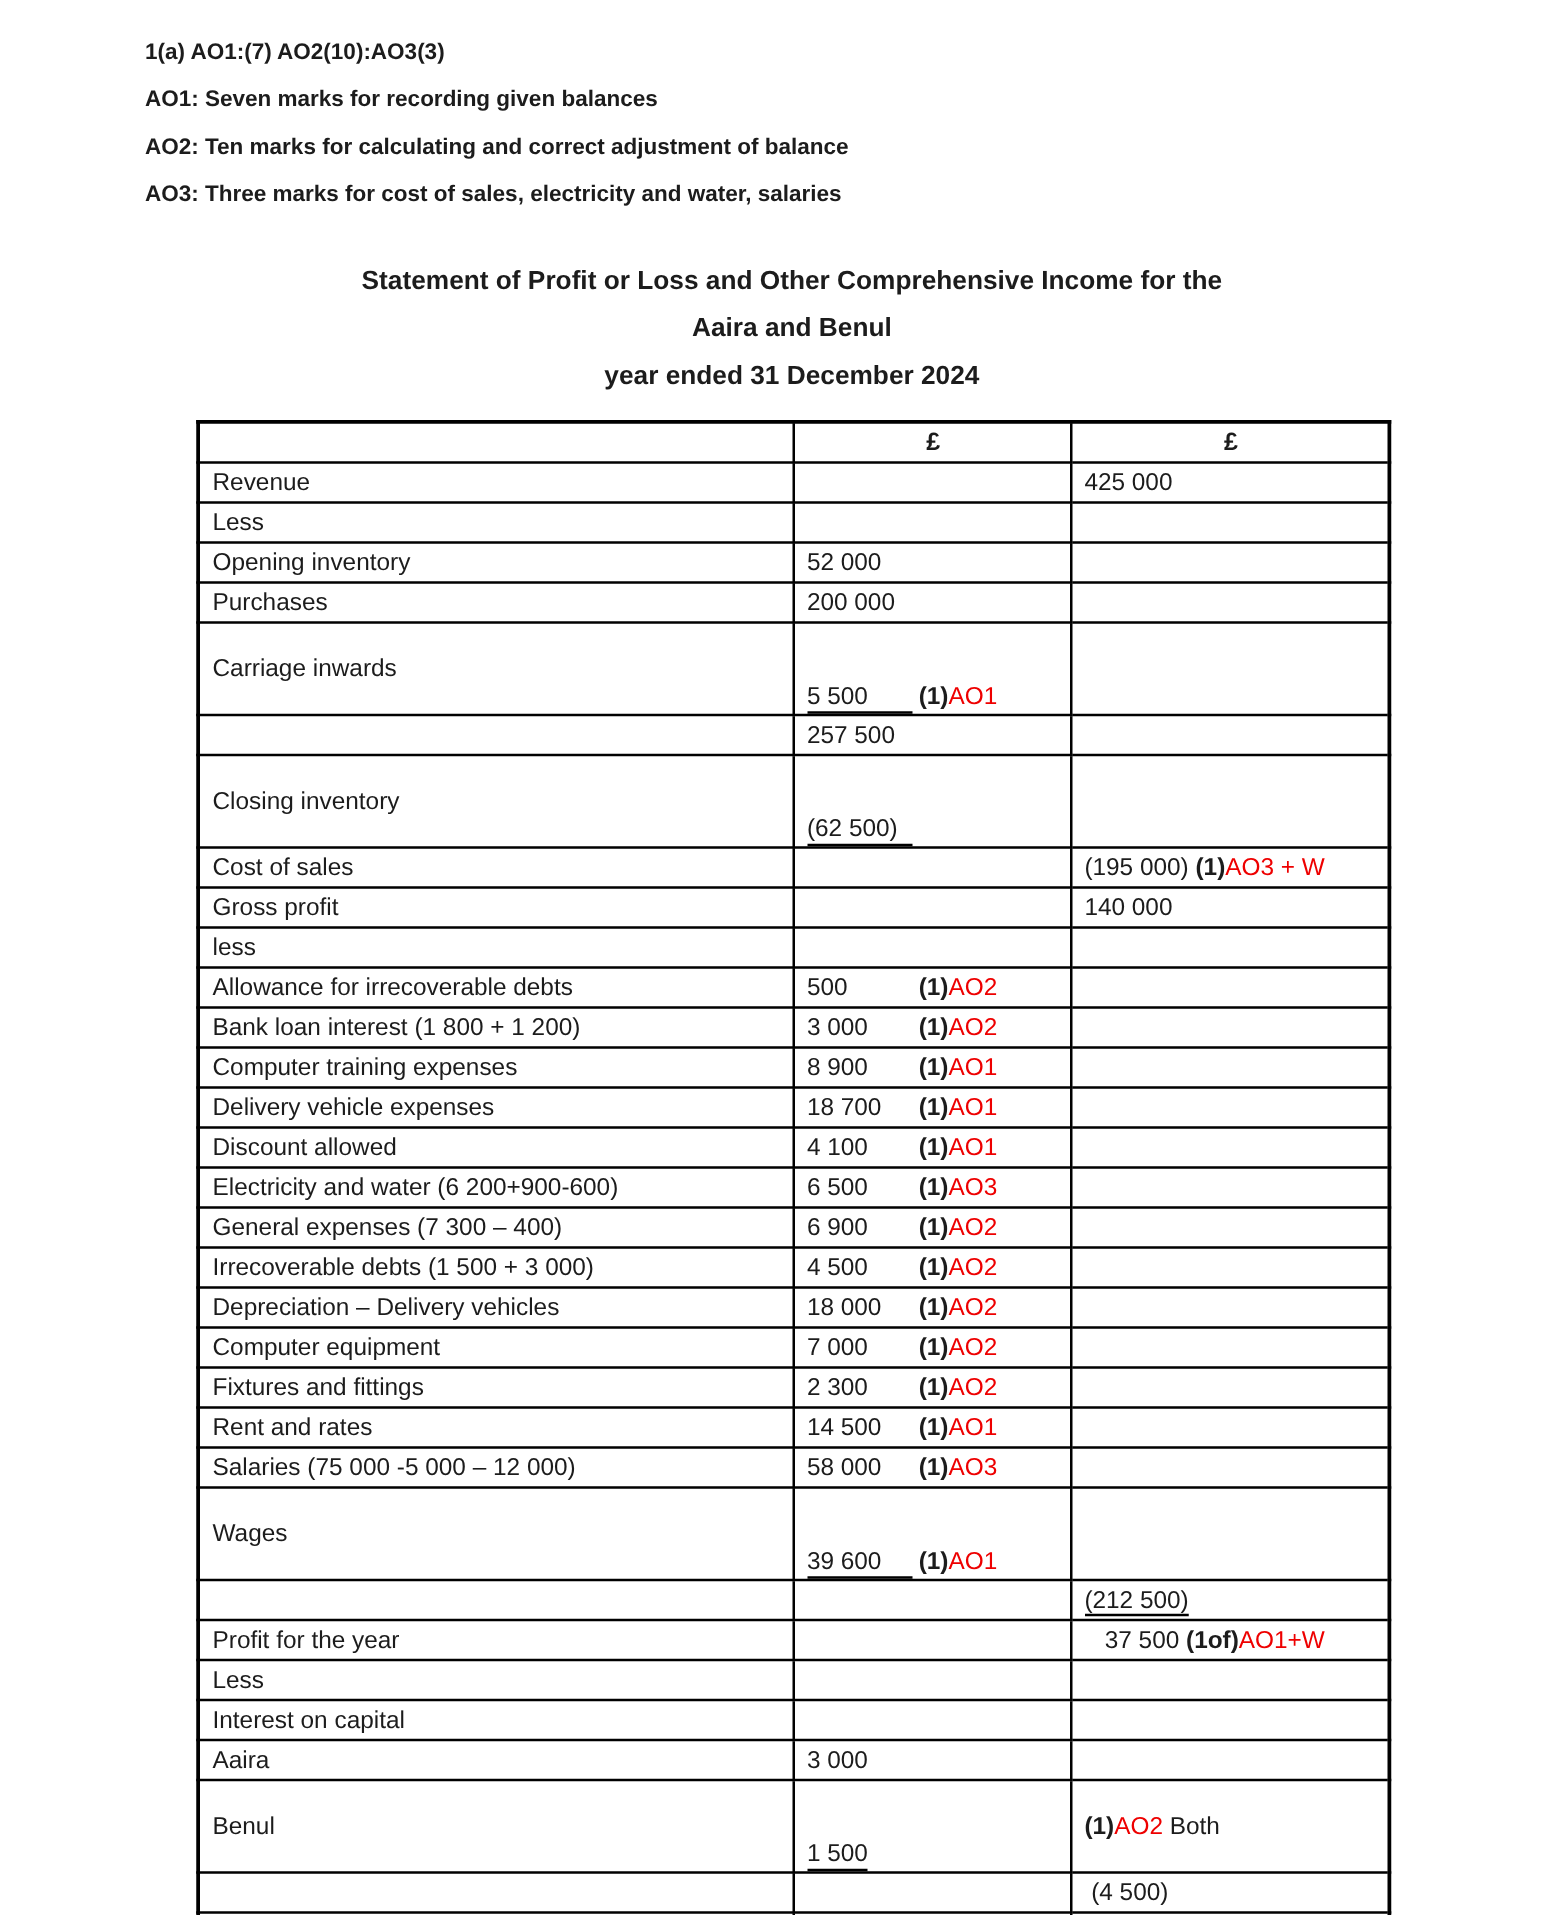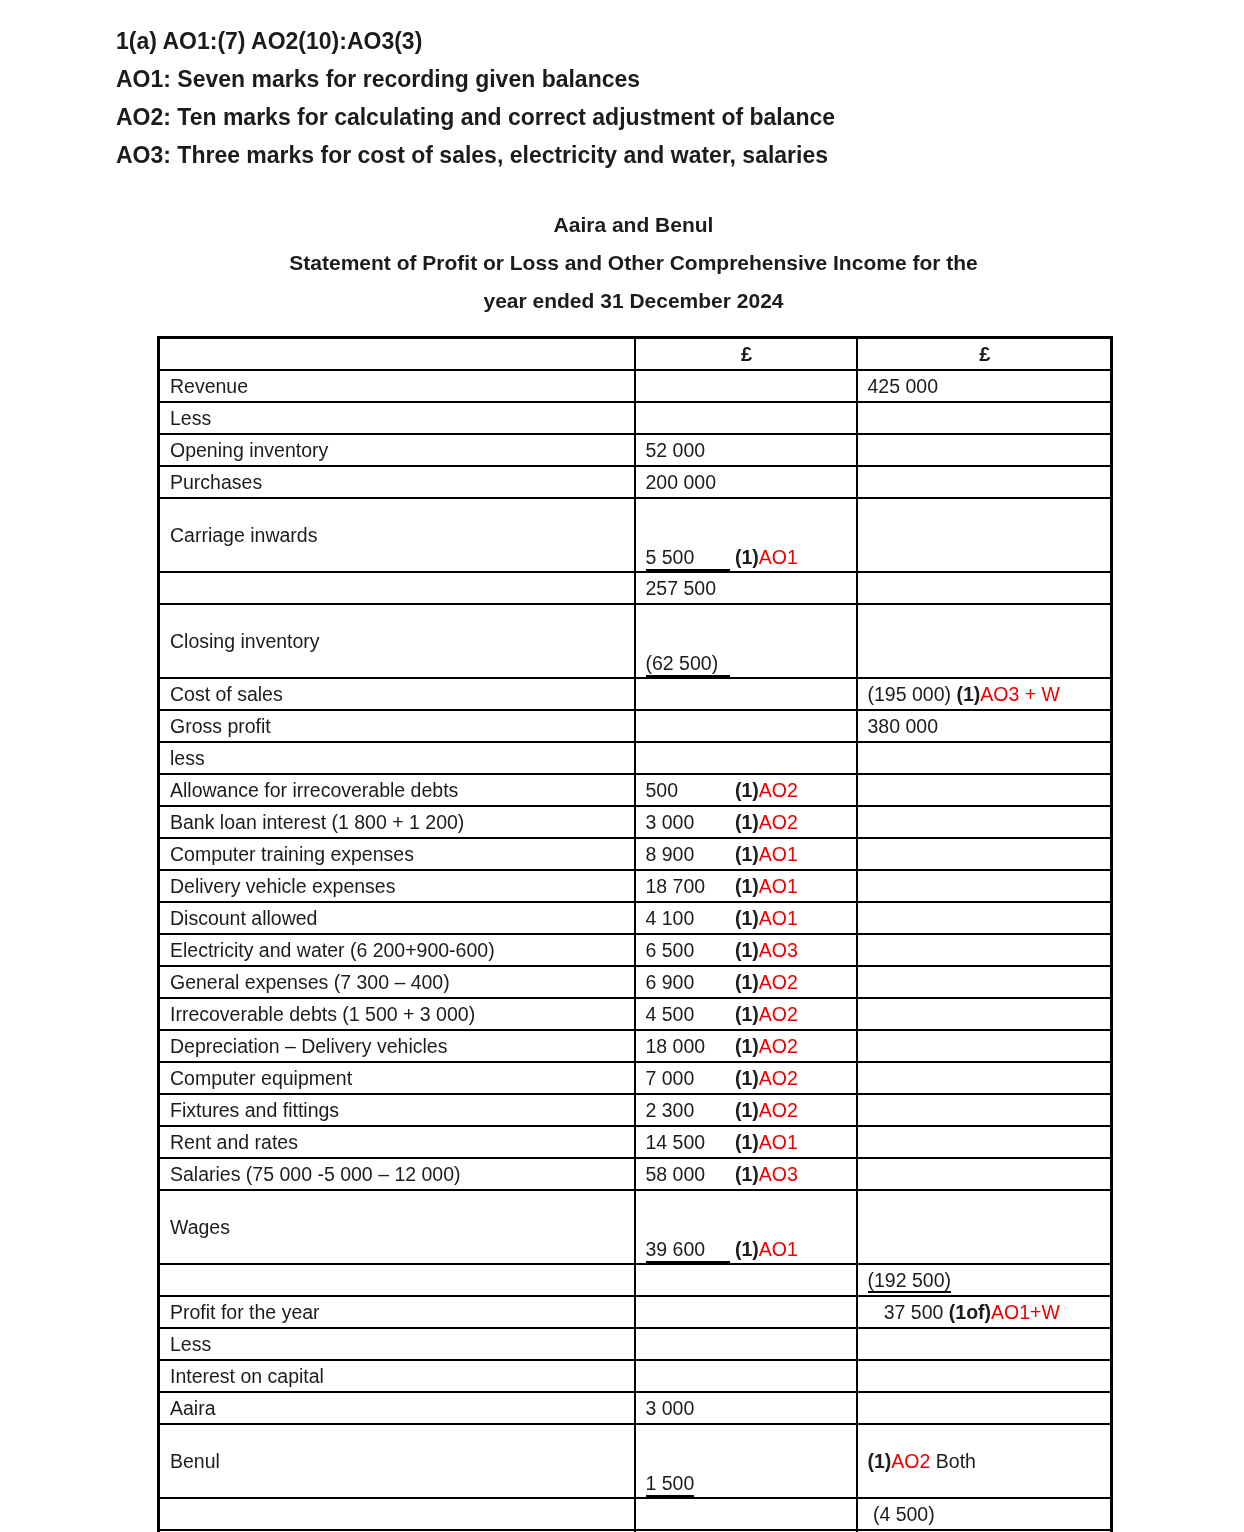--- a/index.html
+++ b/index.html
@@ -7,21 +7,21 @@
     width:1244px;height:1532px;
     font-family:"Liberation Sans", sans-serif;
     color:#1c1c1c;
     position:relative;
     overflow:hidden;
   }
   
   .heading{
     margin:22px 0 0 116px;
     font-weight:bold;
-    font-size:23px;
+    font-size:18px;
     line-height:38px;
   }
   
   .title-block{
     margin:32px 0 0 157px;
     width:953px;
     text-align:center;
     font-weight:bold;
     font-size:21px;
     line-height:38px;
@@ -61,22 +61,22 @@
 <body style="--ann-red: #ee0000;">
 
 <div class="heading">
   <div>1(a) AO1:(7) AO2(10):AO3(3)</div>
   <div>AO1: Seven marks for recording given balances</div>
   <div>AO2: Ten marks for calculating and correct adjustment of balance</div>
   <div>AO3: Three marks for cost of sales, electricity and water, salaries</div>
 </div>
 
 <div class="title-block">
+  <div>Statement of Profit or Loss and Other Comprehensive Income for the</div>
   <div>Aaira and Benul</div>
-  <div>Statement of Profit or Loss and Other Comprehensive Income for the</div>
   <div>year ended 31 December 2024</div>
 </div>
 
 <table class="stmt">
   <colgroup>
     <col style="width:476px">
     <col style="width:222px">
     <col style="width:255px">
   </colgroup>
   <thead>
@@ -123,21 +123,21 @@
         <td></td>
       </tr>
       <tr>
         <td>Cost of sales</td>
         <td></td>
         <td><span>(195 000)</span><span class="b"> (1)</span><span class="r">AO3 + W</span></td>
       </tr>
       <tr>
         <td>Gross profit</td>
         <td></td>
-        <td><span>380 000</span></td>
+        <td><span>140 000</span></td>
       </tr>
       <tr>
         <td>less</td>
         <td></td>
         <td></td>
       </tr>
       <tr>
         <td>Allowance for irrecoverable debts</td>
         <td><span class="amt amt-r">500</span><span class="b"> (1)</span><span class="r">AO2</span></td>
         <td></td>
@@ -203,21 +203,21 @@
         <td></td>
       </tr>
       <tr>
         <td>Wages</td>
         <td><span class="amt amt-r u">39 600</span><span class="b"> (1)</span><span class="r">AO1</span></td>
         <td></td>
       </tr>
       <tr>
         <td></td>
         <td></td>
-        <td><span class="u">(192 500)</span></td>
+        <td><span class="u">(212 500)</span></td>
       </tr>
       <tr>
         <td>Profit for the year</td>
         <td></td>
         <td><span>&nbsp;&nbsp;&nbsp;37 500</span><span class="b"> (1of)</span><span class="r">AO1+W</span></td>
       </tr>
       <tr>
         <td>Less</td>
         <td></td>
         <td></td>

